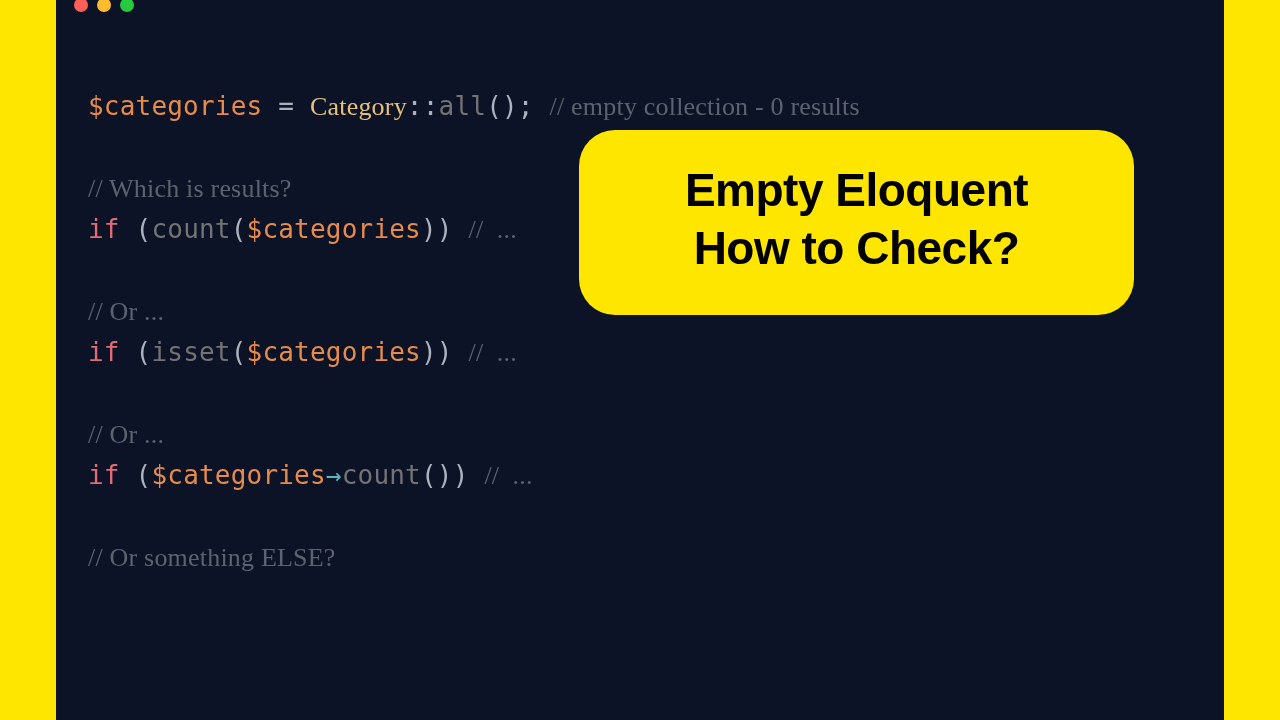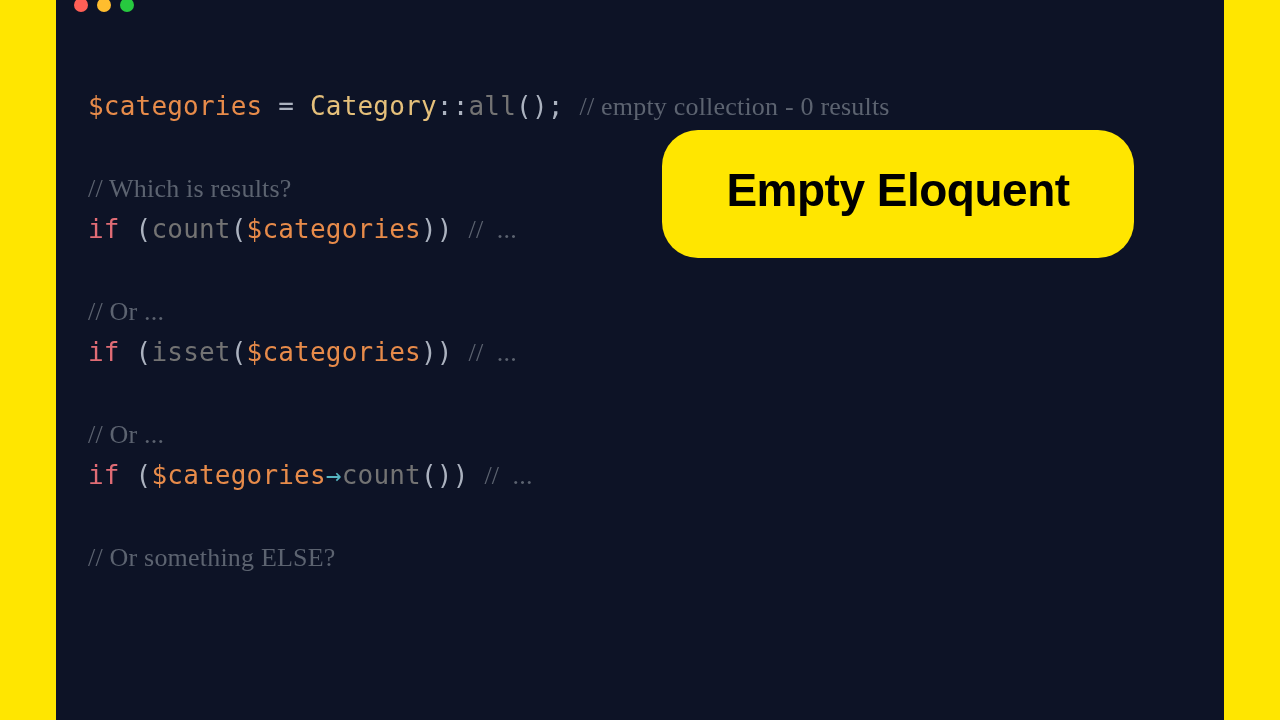--- a/index.html
+++ b/index.html
@@ -33,31 +33,31 @@
     left: 32px;
     top: 56px;
     font-size: 26px;
     line-height: 1.55;
     letter-spacing: 0.2px;
     white-space: pre;
     color: #c9d1d9;
   }
   .var   { color: #e78b4a; margin-top: 33px; }
   .kw    { color: #e06c75; }
-  .cls   { color: #e5c07b; }
+  .cls   { color: #e5c07b; font-family: Liberation Serif, serif; }
   .punct { color: #abb2bf; }
   .fn    { color: #737373; }
   .cmt   { color: #5c6370; font-family: Liberation Serif, serif; }
   .op    { color: #56b6c2; }
 
   .callout {
     position: absolute;
     right: 90px;
     top: 140px;
-    width: 472px;
+    width: 555px;
     background: #ffe600;
     border-radius: 36px;
     padding: 32px 28px 38px;
     text-align: center;
   }
   .callout .line1, .callout .line2, .callout .line3 {
     font-family: -apple-system, "Segoe UI", Arial, sans-serif;
     font-weight: 900;
     color: #000;
     font-size: 46px;
@@ -85,14 +85,15 @@
 <span class="kw">if </span><span class="punct">(</span><span class="fn">isset</span><span class="punct">(</span><span class="var">$categories</span><span class="punct">)) </span><span class="cmt">//  ...</span>
 <span></span>
 <span class="cmt">// Or ...</span>
 <span class="kw">if </span><span class="punct">(</span><span class="var">$categories</span><span class="op">→</span><span class="fn">count</span><span class="punct">()) </span><span class="cmt">//  ...</span>
 <span></span>
 <span class="cmt">// Or something ELSE?</span>
   </div>
 
   <div class="callout">
     <div class="line1">Empty Eloquent</div>
+    <div class="line3">How to Check?</div>
   </div>
 </div>
 
 </body></html>

